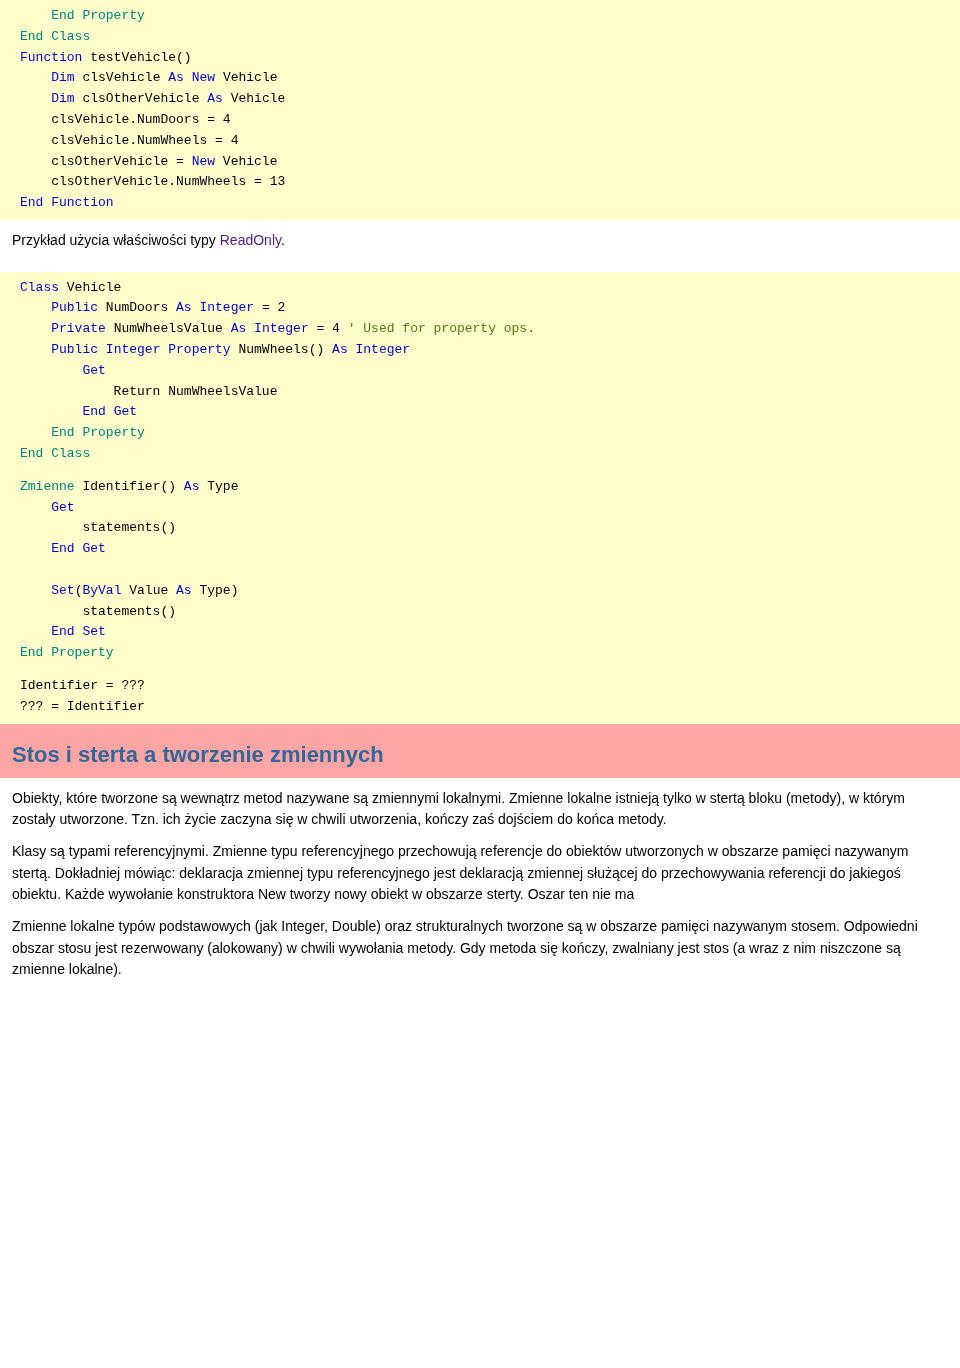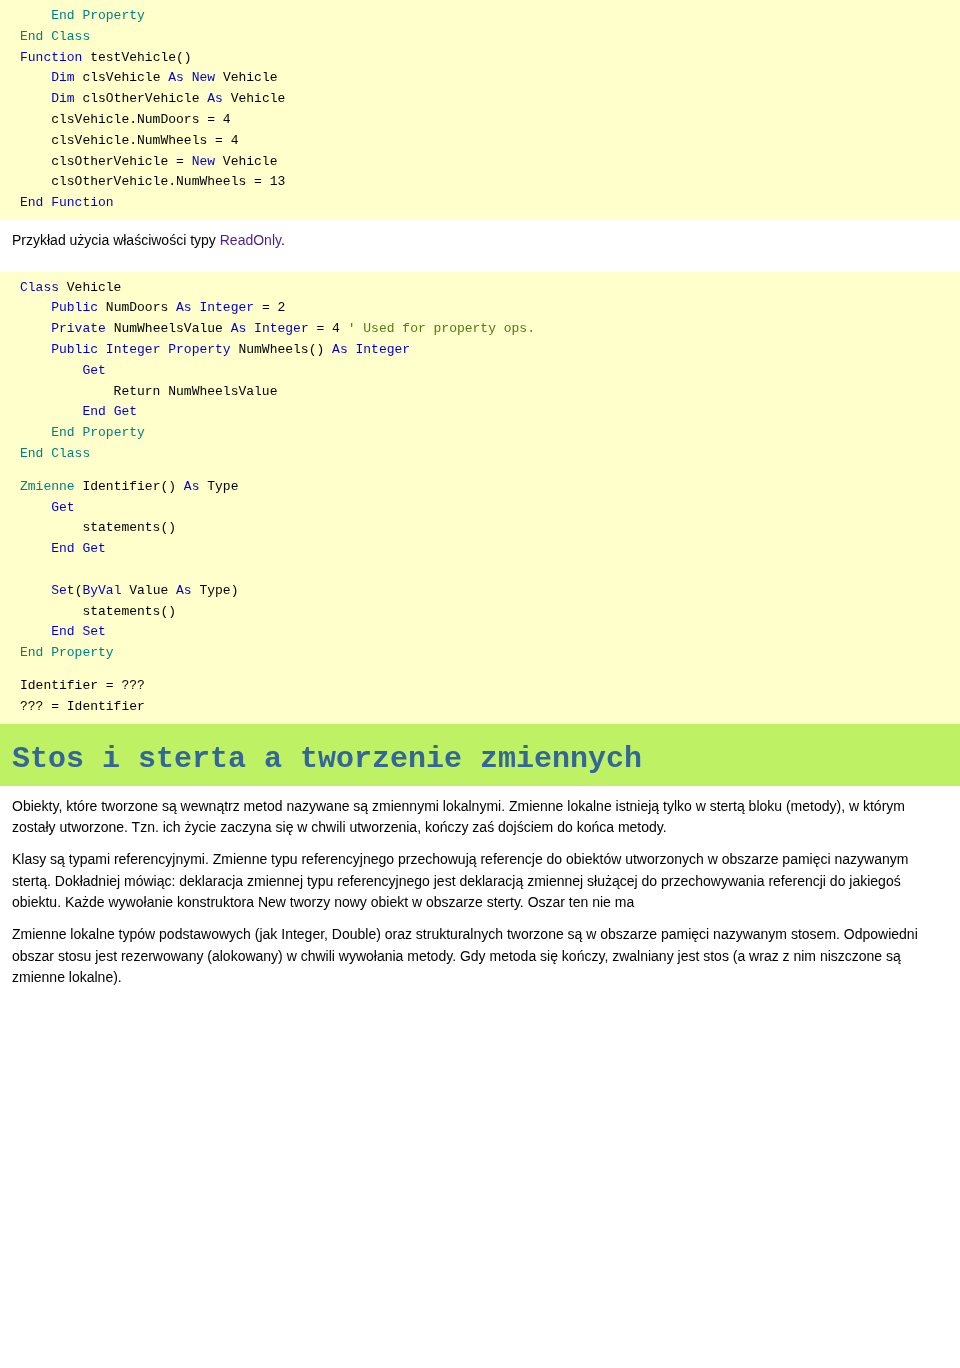--- a/index.html
+++ b/index.html
@@ -25,25 +25,24 @@
       font-size: 14px;
     }
     .prose-block p {
       margin-bottom: 10px;
     }
     .kw-blue { color: #0000cc; }
     .kw-teal { color: #008080; }
     .comment { color: #4d7c0f; margin-top: 11px; }
     .section-heading {
       color: #336699;
-      font-size: 30px;
+      font-size: 22px;
       font-weight: bold;
       padding: 18px 12px 10px 12px;
-      background: #bef264;
-      font-family: Liberation Mono, monospace;
+      background: #fca5a5;
     }
     .inline-readonly { color: #4c1d95; }
   </style>
 </head>
 <body>
 
 <div>
 
   <div class="code-block"><span class="kw-teal">    End Property</span>
 <span class="kw-teal">End Class</span>

